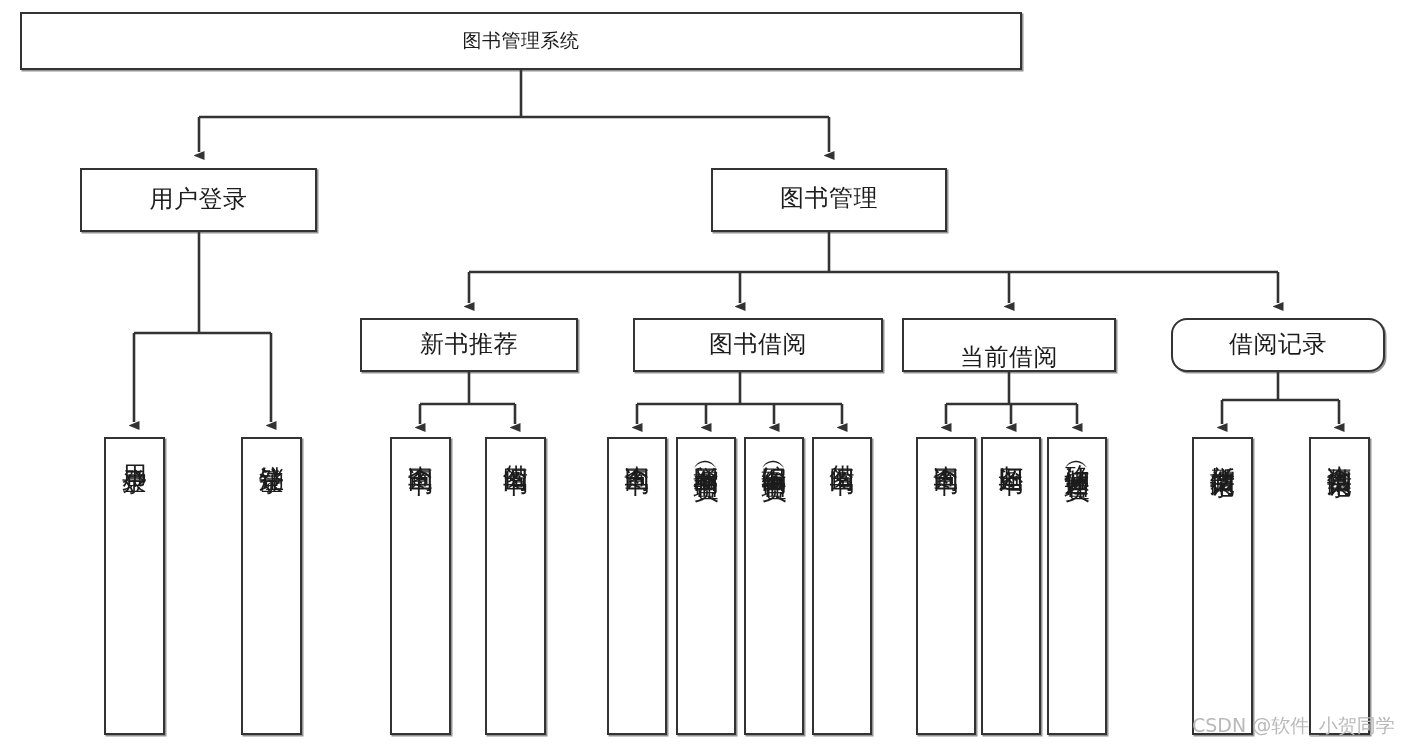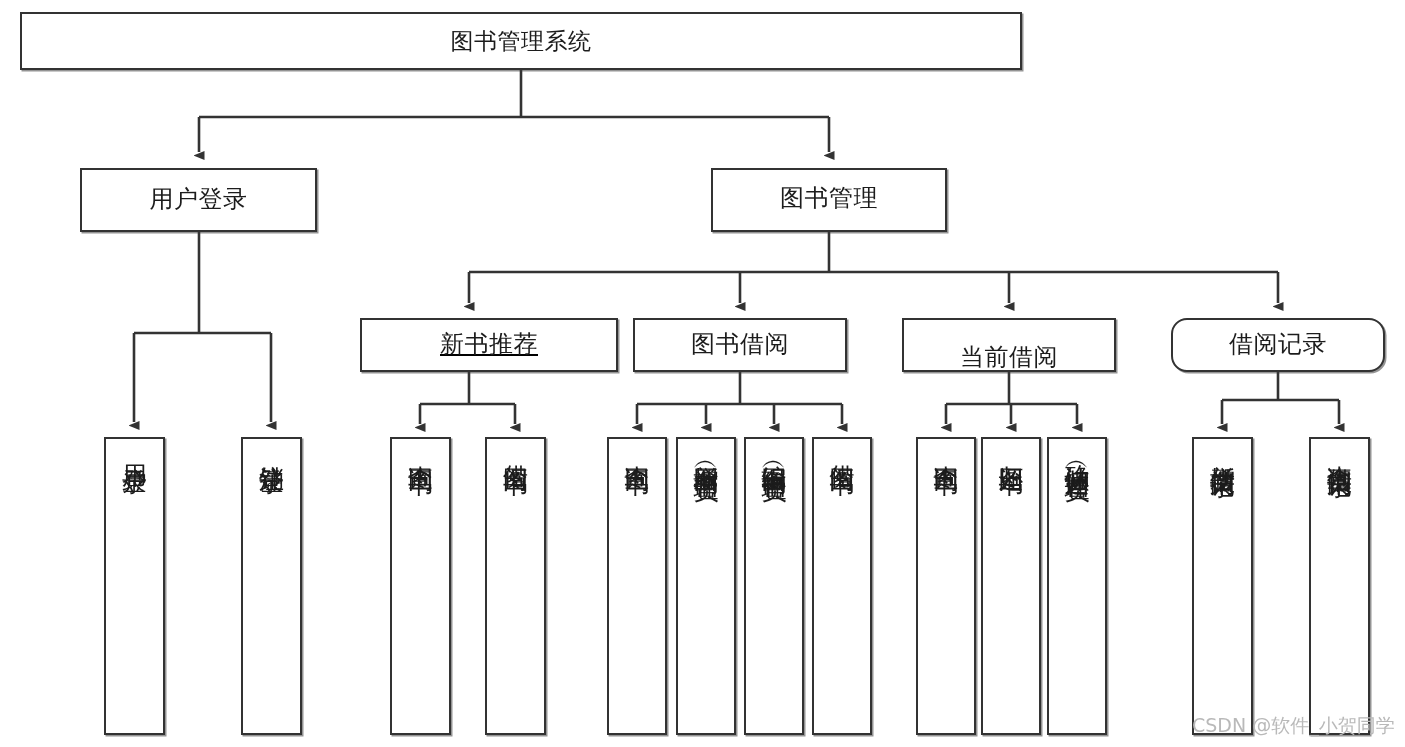--- a/index.html
+++ b/index.html
@@ -42,21 +42,21 @@
     line-height: 1.05;
     text-align: center;
     white-space: pre-line;
   }
   
   .node.horiz .label {
     font-size: 24px;
     letter-spacing: 0.5px;
   }
   .node.root .label {
-    font-size: 23px;
+    font-size: 19px;
   }
   
   .node.vert {
     align-items: flex-start;
     justify-content: center;
     padding-top: 6px;
   }
   .node.vert .label {
     writing-mode: vertical-rl;
     text-orientation: upright;
@@ -134,24 +134,24 @@
     <span class="label">图书管理系统</span>
   </div>
 
   <div class="node horiz" style="left:80px; top:168px; width:237px; height:64px;">
     <span class="label">用户登录</span>
   </div>
   <div class="node horiz" style="left:711px; top:168px; width:236px; height:64px;font-family:Liberation Mono, monospace;">
     <span class="label">图书管理</span>
   </div>
 
-  <div class="node horiz" style="left:360px; top:318px; width:258px; height:54px;text-decoration:underline;">
+  <div class="node horiz" style="left:360px; top:318px; width:218px; height:54px;">
     <span class="label">新书推荐</span>
   </div>
-  <div class="node horiz" style="left:633px; top:318px; width:214px; height:54px;">
+  <div class="node horiz" style="left:633px; top:318px; width:250px; height:54px;">
     <span class="label">图书借阅</span>
   </div>
   <div class="node horiz" style="left:902px; top:318px; width:214px; height:54px;align-items:flex-end;">
     <span class="label">当前借阅</span>
   </div>
   <div class="node horiz" style="left:1171px; top:318px; width:214px; height:54px;border-radius:16px;">
     <span class="label">借阅记录</span>
   </div>
 
   <div class="node vert" style="left:104px; top:437px; width:61px; height:298px;">

